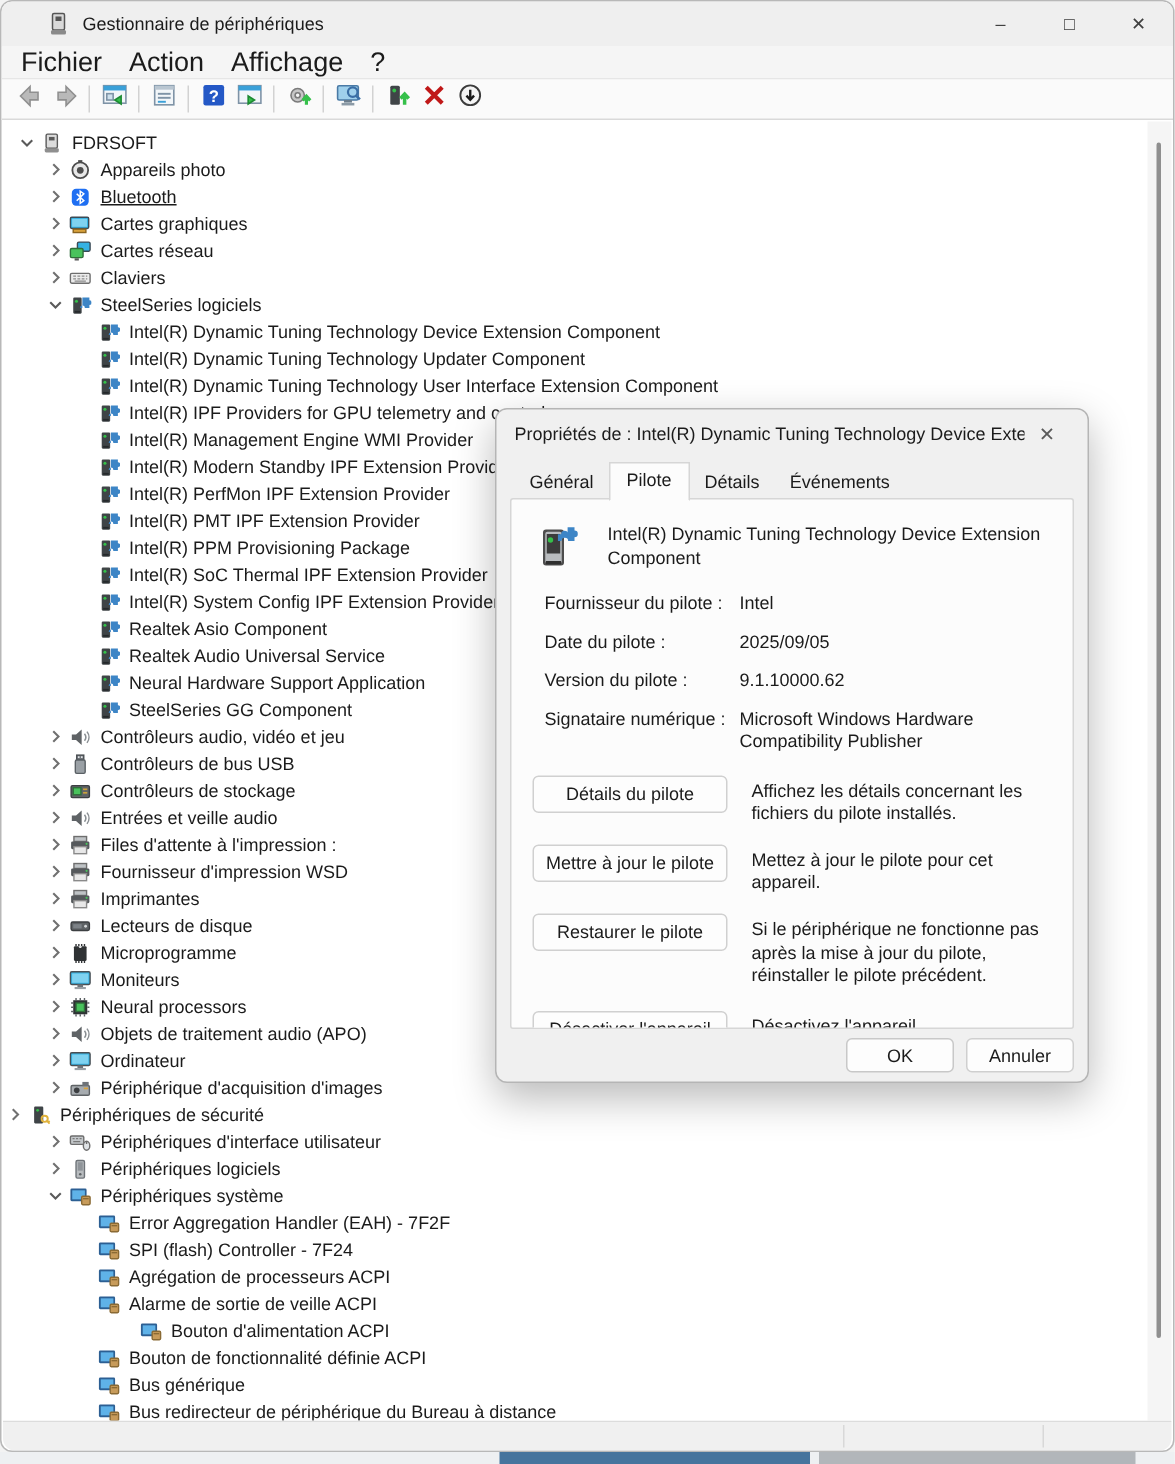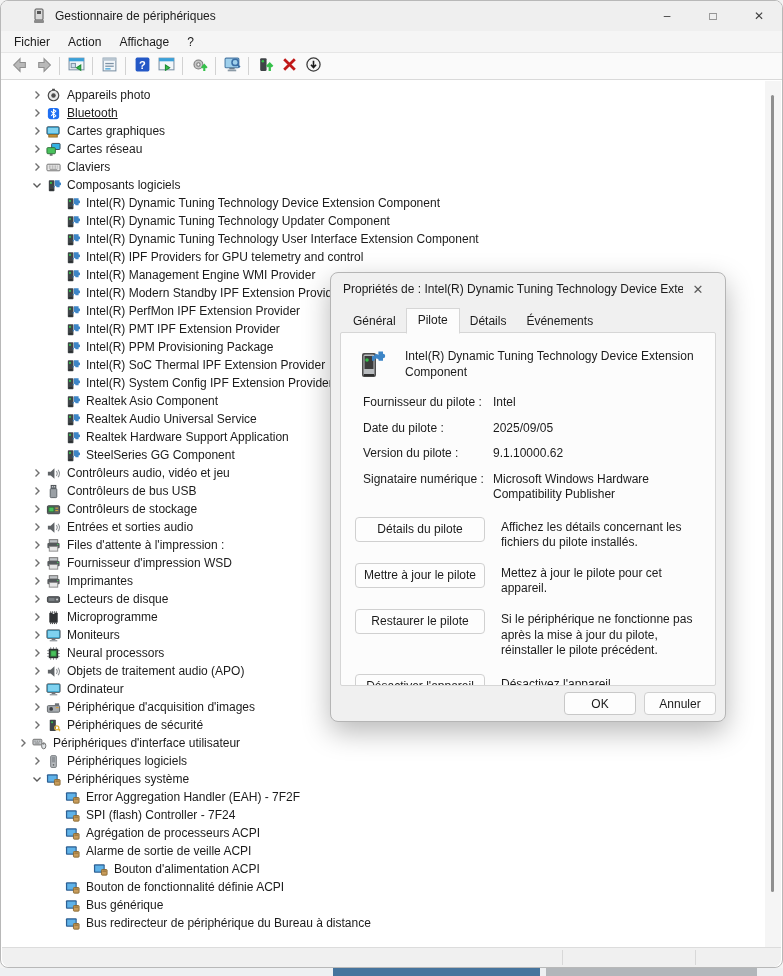--- a/index.html
+++ b/index.html
@@ -11,21 +11,21 @@
   
   .titlebar { height:30px; background:#efefef; display:flex; align-items:center; position:relative; }
   .titlebar .app-ico { width:16px; height:16px; margin-left:30px; margin-right:8px; }
   .titlebar .title { font-size:12px; color:#1b1b1b; }
   .win-controls { position:absolute; right:0; top:0; height:30px; display:flex; }
   .win-btn { width:46px; height:30px; display:flex; align-items:center; justify-content:center;
     font-size:12px; color:#404040; }
   
   .menubar { height:22px; background:#f5f5f5; display:flex; align-items:center;
     border-bottom:1px solid #e6e6e6; padding-left:4px; }
-  .menu-item { font-size:12px; color:#1b1b1b; padding:2px 9px; }
+  .menu-item { font-size:18px; color:#1b1b1b; padding:2px 9px; }
   
   .toolbar { height:27px; background:#fafafa; display:flex; align-items:center;
     border-bottom:1px solid #d9d9d9; padding-left:6px; }
   .tb-btn { width:24px; height:22px; display:flex; align-items:center; justify-content:center; }
   .tb-btn svg { width:17px; height:17px; }
   .tb-sep { width:1px; height:18px; background:#d2d2d2; margin:0 4px; }
   
   .tree { position:absolute; left:1px; right:17px; top:80px; bottom:20px;
     background:#fff; overflow:hidden; padding-top:5px; }
   .tree-row { height:18px; display:flex; align-items:center; font-size:12px; color:#1b1b1b;
@@ -178,20 +178,35 @@
       </div>
       <div class="tb-btn">
         <span><svg viewBox="0 0 16 16">
             <circle cx="8" cy="8" r="6.2" fill="#f5f5f5" stroke="#3c3c3c" stroke-width="1.2"></circle>
             <path d="M8 4.5v6M5.6 8.2 8 10.8l2.4-2.6" stroke="#1b1b1b" stroke-width="1.5" fill="none"></path>
           </svg></span>
       </div>
     </div>
 
   <div class="tree">
+      <div class="tree-row" style="padding-left: 8px;">
+        <span class="chev">
+          <svg viewBox="0 0 16 16">
+            <path d="M4.5 6.5 8 10l3.5-3.5" fill="none" stroke="#5a5a5a" stroke-width="1.4"></path>
+          </svg>
+        </span>
+        <span class="t-ico">
+          <svg viewBox="0 0 16 16">
+            <rect x="4" y="1.5" width="8" height="10" rx="1" fill="#dcdcdc" stroke="#5a5a5a"></rect>
+            <rect x="6" y="3.5" width="4" height="2.5" fill="#5a5a5a"></rect>
+            <rect x="3" y="11.5" width="10" height="3" rx="1" fill="#8f8f8f"></rect>
+          </svg>
+        </span>
+        <span>FDRSOFT</span>
+      </div>
       <div class="tree-row" style="padding-left: 27px;">
         <span class="chev">
           <svg viewBox="0 0 16 16">
             <path d="M6.5 4.5 10 8l-3.5 3.5" fill="none" stroke="#707070" stroke-width="1.4"></path>
           </svg>
         </span>
         <span class="t-ico">
           <svg viewBox="0 0 16 16">
             <circle cx="8" cy="8" r="5.6" fill="#e8e8e8" stroke="#4d4d4d" stroke-width="1.3"></circle>
             <circle cx="8" cy="8" r="2.4" fill="#4d4d4d"></circle>
@@ -265,21 +280,21 @@
           </svg>
         </span>
         <span class="t-ico">
           <svg viewBox="0 0 16 16">
             <rect x="3" y="2.5" width="6" height="11.5" rx="0.8" fill="#3f4447"></rect>
             <circle cx="5.3" cy="5.2" r="1.1" fill="#35c04a"></circle>
             <rect x="4" y="12" width="4" height="1.3" fill="#25292b"></rect>
             <path d="M9.5 2.5h5v2a1.7 1.7 0 1 1 0 3.4v2h-3.2a1.7 1.7 0 1 0-3.4 0H9.5z" fill="#3d85c6"></path>
           </svg>
         </span>
-        <span>Composants logiciels</span>
+        <span>SteelSeries logiciels</span>
       </div>
       <div class="tree-row" style="padding-left: 46px;">
         <span class="chev"></span>
         <span class="t-ico">
           <svg viewBox="0 0 16 16">
             <rect x="3" y="2.5" width="6" height="11.5" rx="0.8" fill="#3f4447"></rect>
             <circle cx="5.3" cy="5.2" r="1.1" fill="#35c04a"></circle>
             <rect x="4" y="12" width="4" height="1.3" fill="#25292b"></rect>
             <path d="M9.5 2.5h5v2a1.7 1.7 0 1 1 0 3.4v2h-3.2a1.7 1.7 0 1 0-3.4 0H9.5z" fill="#3d85c6"></path>
           </svg>
@@ -433,21 +448,21 @@
       <div class="tree-row" style="padding-left: 46px;">
         <span class="chev"></span>
         <span class="t-ico">
           <svg viewBox="0 0 16 16">
             <rect x="3" y="2.5" width="6" height="11.5" rx="0.8" fill="#3f4447"></rect>
             <circle cx="5.3" cy="5.2" r="1.1" fill="#35c04a"></circle>
             <rect x="4" y="12" width="4" height="1.3" fill="#25292b"></rect>
             <path d="M9.5 2.5h5v2a1.7 1.7 0 1 1 0 3.4v2h-3.2a1.7 1.7 0 1 0-3.4 0H9.5z" fill="#3d85c6"></path>
           </svg>
         </span>
-        <span>Realtek Hardware Support Application</span>
+        <span>Neural Hardware Support Application</span>
       </div>
       <div class="tree-row" style="padding-left: 46px;">
         <span class="chev"></span>
         <span class="t-ico">
           <svg viewBox="0 0 16 16">
             <rect x="3" y="2.5" width="6" height="11.5" rx="0.8" fill="#3f4447"></rect>
             <circle cx="5.3" cy="5.2" r="1.1" fill="#35c04a"></circle>
             <rect x="4" y="12" width="4" height="1.3" fill="#25292b"></rect>
             <path d="M9.5 2.5h5v2a1.7 1.7 0 1 1 0 3.4v2h-3.2a1.7 1.7 0 1 0-3.4 0H9.5z" fill="#3d85c6"></path>
           </svg>
@@ -504,21 +519,21 @@
           <svg viewBox="0 0 16 16">
             <path d="M6.5 4.5 10 8l-3.5 3.5" fill="none" stroke="#707070" stroke-width="1.4"></path>
           </svg>
         </span>
         <span class="t-ico">
           <svg viewBox="0 0 16 16">
             <path d="M2 6h3l4-3.5v11L5 10H2z" fill="#5f6366"></path>
             <path d="M11 5.5a4 4 0 0 1 0 5M12.8 4a6.5 6.5 0 0 1 0 8" stroke="#8a8f93" stroke-width="1.1" fill="none"></path>
           </svg>
         </span>
-        <span>Entrées et sorties audio</span>
+        <span>Entrées et veille audio</span>
       </div>
       <div class="tree-row" style="padding-left: 27px;">
         <span class="chev">
           <svg viewBox="0 0 16 16">
             <path d="M6.5 4.5 10 8l-3.5 3.5" fill="none" stroke="#707070" stroke-width="1.4"></path>
           </svg>
         </span>
         <span class="t-ico">
           <svg viewBox="0 0 16 16">
             <rect x="3.5" y="1.8" width="9" height="3.5" fill="#bfc3c6" stroke="#6e6e6e"></rect>
@@ -661,37 +676,37 @@
         <span class="t-ico">
           <svg viewBox="0 0 16 16">
             <rect x="1.5" y="6" width="13" height="7" rx="1" fill="#a7acb0" stroke="#5f6366"></rect>
             <circle cx="5.5" cy="9.5" r="2" fill="#3c3f42"></circle>
             <rect x="9.5" y="3.5" width="4.5" height="3" fill="#6e7378"></rect>
             <rect x="10.5" y="7.5" width="3" height="1.2" fill="#d9a23c"></rect>
           </svg>
         </span>
         <span>Périphérique d'acquisition d'images</span>
       </div>
-      <div class="tree-row" style="padding-left: 27px;">
+      <div class="tree-row" style="">
         <span class="chev">
           <svg viewBox="0 0 16 16">
             <path d="M6.5 4.5 10 8l-3.5 3.5" fill="none" stroke="#707070" stroke-width="1.4"></path>
           </svg>
         </span>
         <span class="t-ico">
           <svg viewBox="0 0 16 16">
             <rect x="4" y="1.8" width="6.5" height="12" rx="0.8" fill="#3f4447"></rect>
             <circle cx="6.5" cy="4.5" r="1" fill="#35c04a"></circle>
             <circle cx="11.5" cy="10.5" r="2.2" fill="none" stroke="#e0b23c" stroke-width="1.4"></circle>
             <path d="M13 12l2 2m-1-1 1-1" stroke="#e0b23c" stroke-width="1.3"></path>
           </svg>
         </span>
         <span>Périphériques de sécurité</span>
       </div>
-      <div class="tree-row" style="padding-left: 13px;">
+      <div class="tree-row" style="padding-left: 27px;">
         <span class="chev">
           <svg viewBox="0 0 16 16">
             <path d="M6.5 4.5 10 8l-3.5 3.5" fill="none" stroke="#707070" stroke-width="1.4"></path>
           </svg>
         </span>
         <span class="t-ico">
           <svg viewBox="0 0 16 16">
             <rect x="1" y="3.5" width="9.5" height="6" rx="1" fill="#c3c7ca" stroke="#6e6e6e"></rect>
             <path d="M2.5 5.5h1.5M5 5.5h1.5M7.5 5.5h1.5M3 7.5h5" stroke="#7a7a7a" stroke-width="0.9"></path>
             <ellipse cx="12.5" cy="10.5" rx="2.3" ry="3.2" fill="#dfe3e6" stroke="#6e6e6e"></ellipse>

